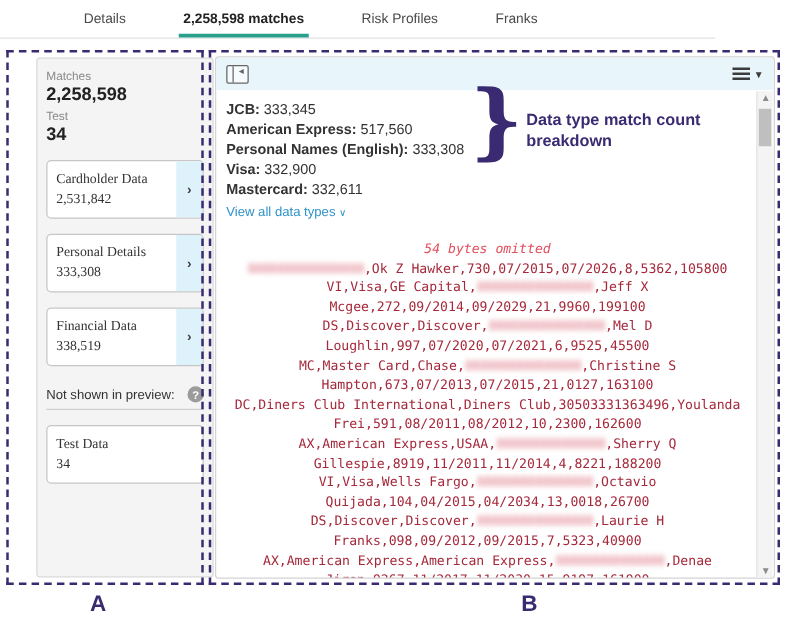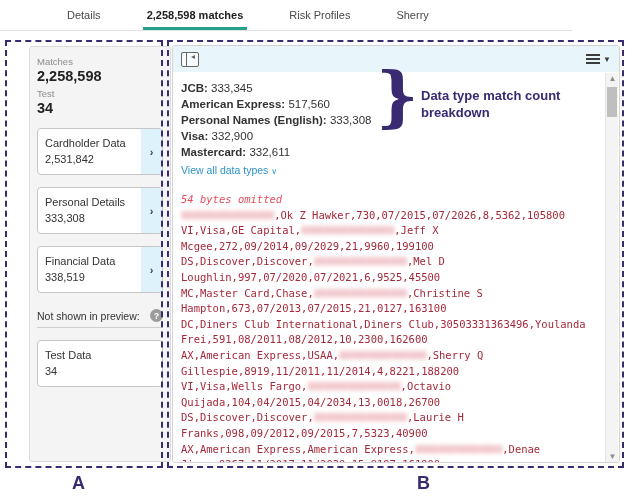--- a/index.html
+++ b/index.html
@@ -26,21 +26,21 @@
   .sidebar{
     position:absolute;left:29px;top:46px;width:142px;height:416px;box-sizing:border-box;
     background:#f4f4f4;border:1px solid #dadada;border-radius:3px;padding:7px 7px;
   }
   .stat-label{font-size:9.5px;color:#8a8a8a;margin-top:2px;}
   .stat-value{font-size:14.5px;font-weight:bold;color:#222;margin:1px 0 4px 0;}
   .card{
     background:#fff;border:1px solid #c6c6c6;border-radius:4px;
     display:flex;align-items:stretch;margin-top:12px;overflow:hidden;cursor:pointer;
   }
-  .card-main{flex:1;padding:8px 7px 9px 7px;}
+  .card-main{flex:1;padding:8px 7px 9px 7px;font-family:Liberation Serif, serif;}
   .card-title{font-size:11px;color:#333;margin-bottom:4px;}
   .card-value{font-size:11px;color:#333;}
   .card-chev{
     width:21px;background:#ddf2fa;display:flex;align-items:center;justify-content:center;
     color:#3c3c3c;font-weight:bold;font-size:11px;
   }
   .not-shown-row{
     display:flex;align-items:center;justify-content:space-between;
     margin-top:16px;padding-bottom:5px;border-bottom:1px solid #cfcfcf;
   }
@@ -63,21 +63,21 @@
   .collapse-icon::after{content:"◂";position:absolute;right:3px;top:-1px;font-size:8px;color:#666;}
   .menu-wrap{display:flex;align-items:center;gap:3px;cursor:pointer;color:#3c3c3c;}
   .hamburger{display:inline-block;width:14px;}
   .hamburger i{display:block;height:2px;background:#3c3c3c;margin:2px 0;}
   .menu-caret{font-size:8px;color:#3c3c3c;}
   .panel-body{position:relative;padding:8px 20px 0 8px;height:392px;box-sizing:border-box;overflow:hidden;}
   .dt-line{font-size:11.5px;line-height:16px;color:#333;}
   .dt-label{font-weight:bold;}
   .view-all{font-size:10.5px;color:#2e93c9;margin-top:3px;cursor:pointer;display:inline-block;}
   .view-all .caret{font-size:8px;}
-  .preview{margin-top:14px;font-family:"DejaVu Sans Mono","Liberation Mono",monospace;font-size:10.5px;line-height:15.6px;color:#a5293b;}
+  .preview{margin-top:14px;font-family:"DejaVu Sans Mono","Liberation Mono",monospace;font-size:10.5px;line-height:15.6px;color:#a5293b;text-align:center;}
   .omitted{font-style:italic;color:#e44f5e;}
   .pline{white-space:nowrap;}
   .blur{filter:blur(2px);color:#e0808c;letter-spacing:-0.5px;}
   
   .vscroll{
     position:absolute;right:1px;top:27px;width:13px;height:390px;
     background:#f4f4f4;border-left:1px solid #e4e4e4;box-sizing:border-box;
   }
   .vscroll .arrow{position:absolute;left:0;width:13px;height:12px;color:#8b8b8b;font-size:8px;text-align:center;line-height:12px;cursor:pointer;}
   .vscroll .up{top:0;}
@@ -93,21 +93,21 @@
     font-weight:bold;font-size:13px;line-height:17px;pointer-events:none;
   }
 </style>
 </head>
 <body>
 
 <div class="tabbar">
     <div class="tab">Details</div>
     <div class="tab active">2,258,598 matches</div>
     <div class="tab">Risk Profiles</div>
-    <div class="tab">Sherry</div>
+    <div class="tab">Franks</div>
   </div>
 
 <div class="sidebar">
   <div class="stat-label">Matches</div>
   <div class="stat-value">2,258,598</div>
   <div class="stat-label">Test</div>
   <div class="stat-value">34</div>
   <div id="cards-top">
       <div class="card">
         <div class="card-main">

